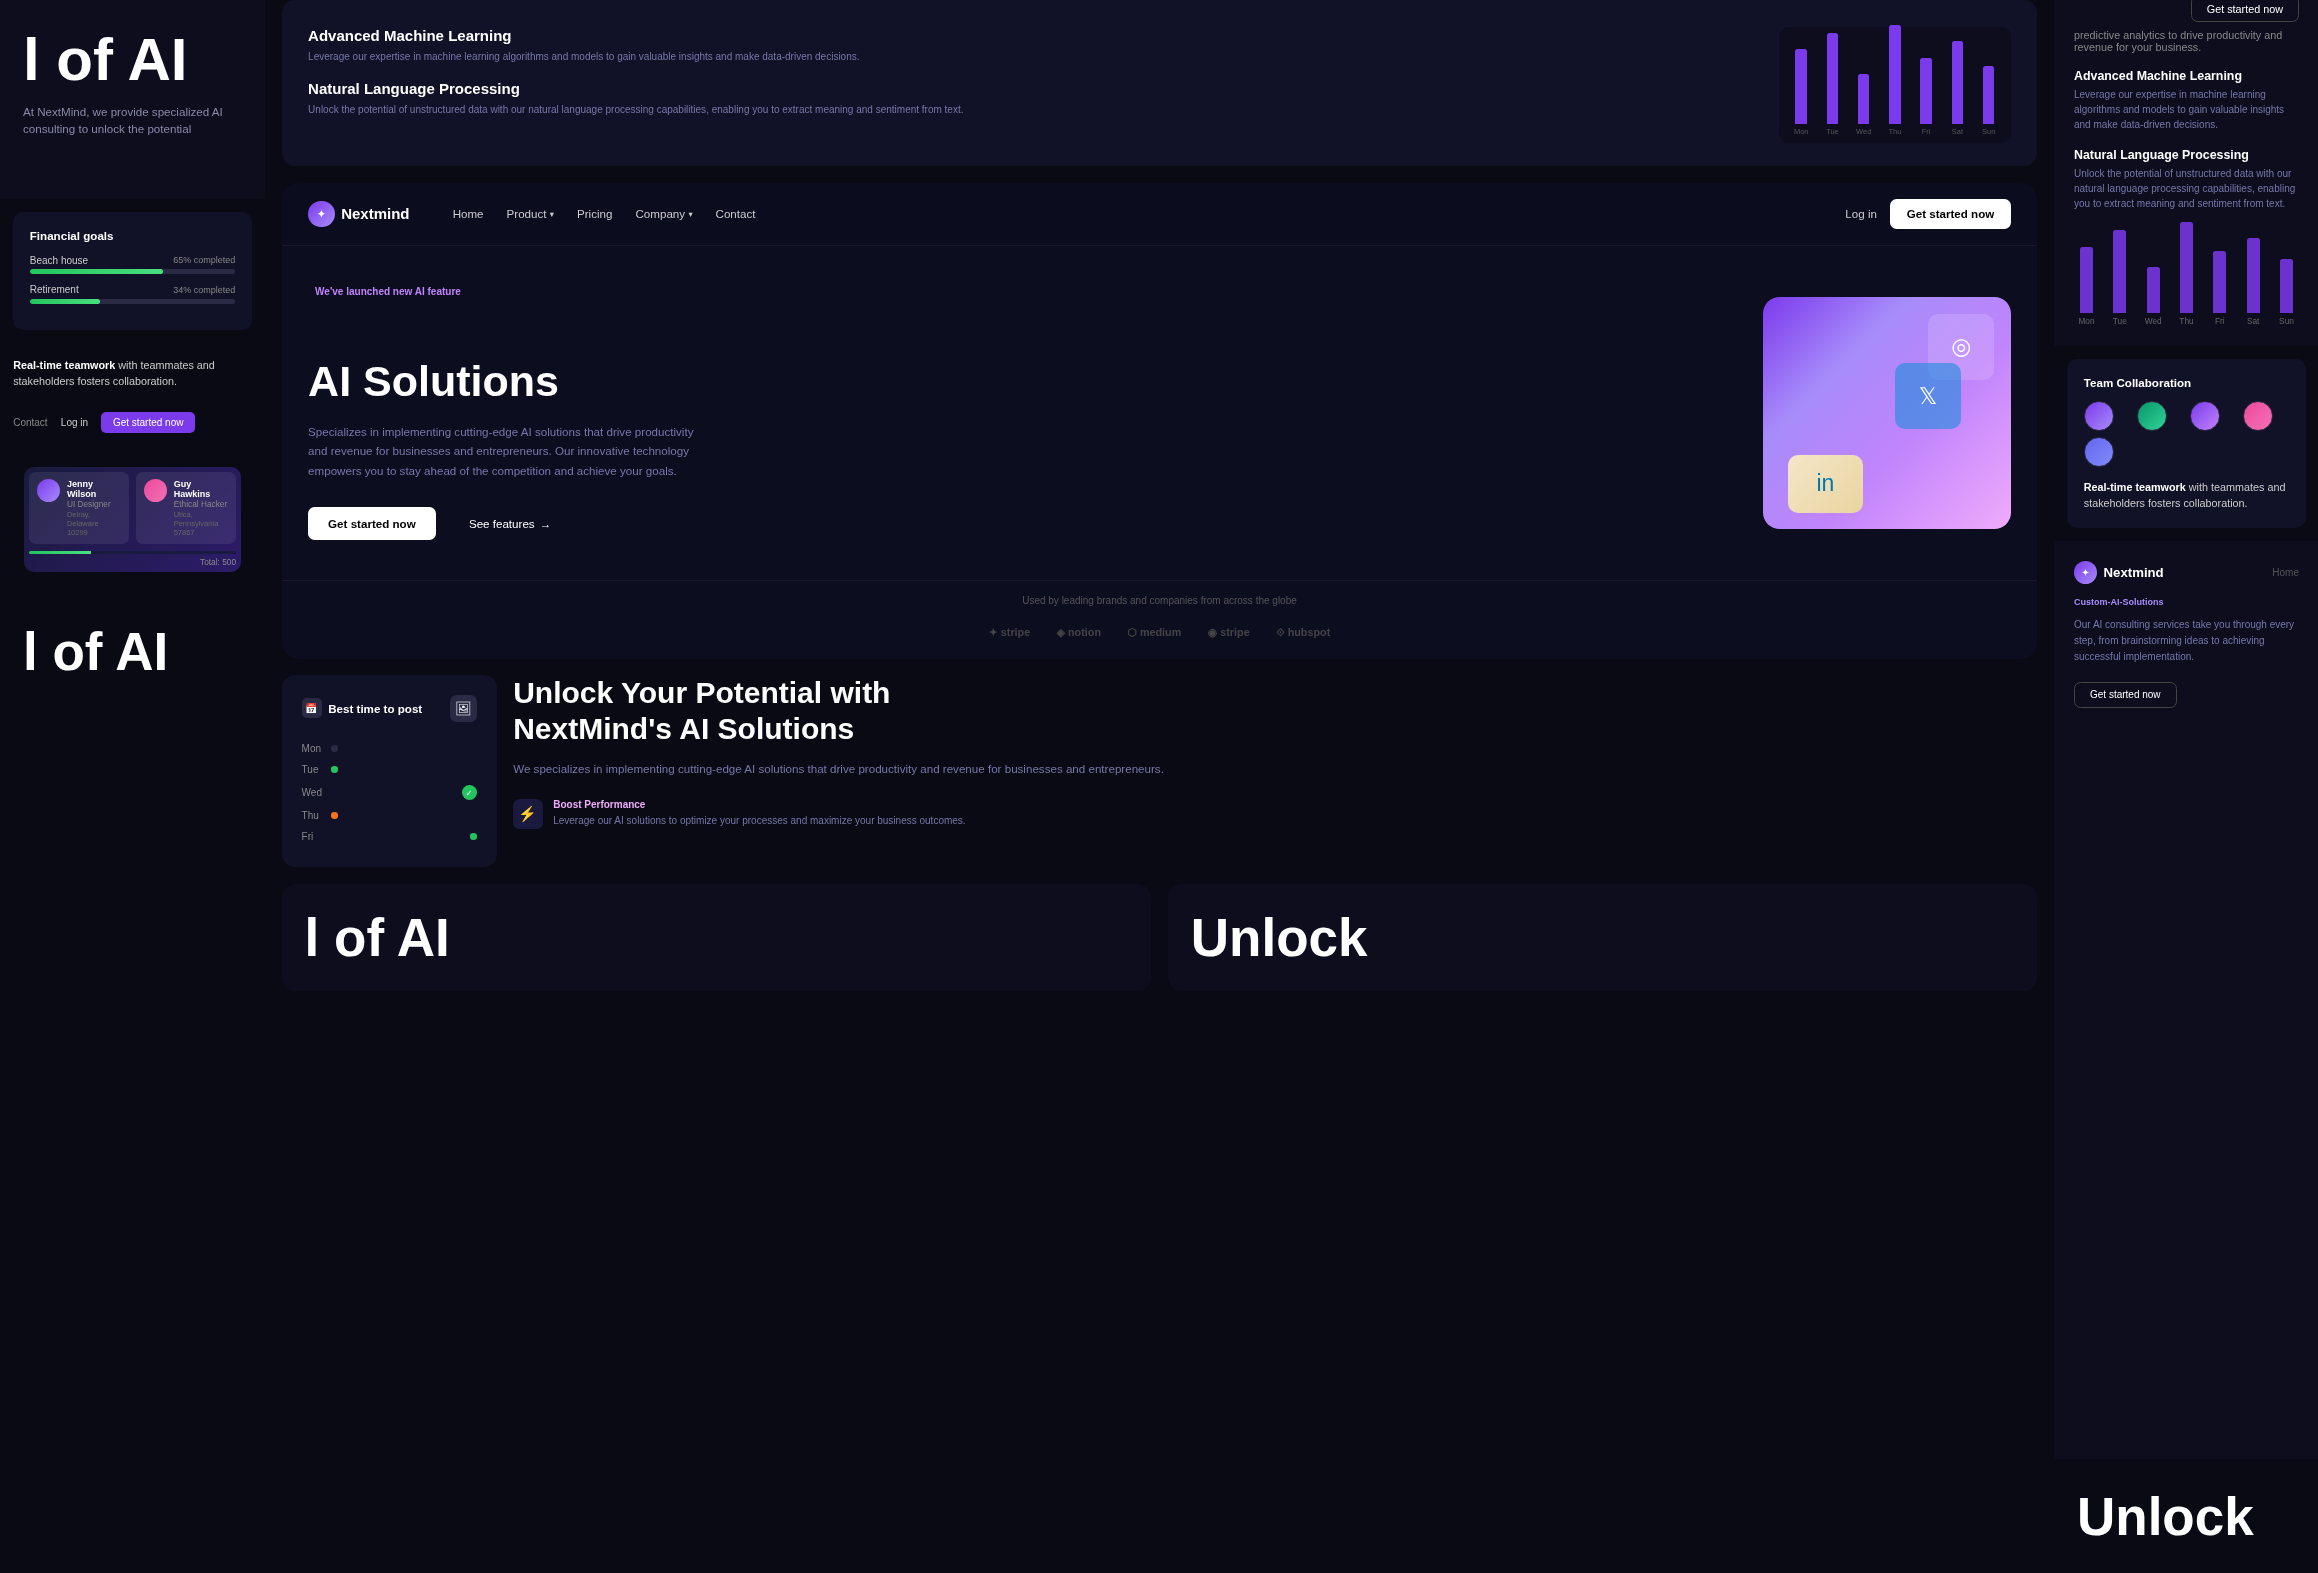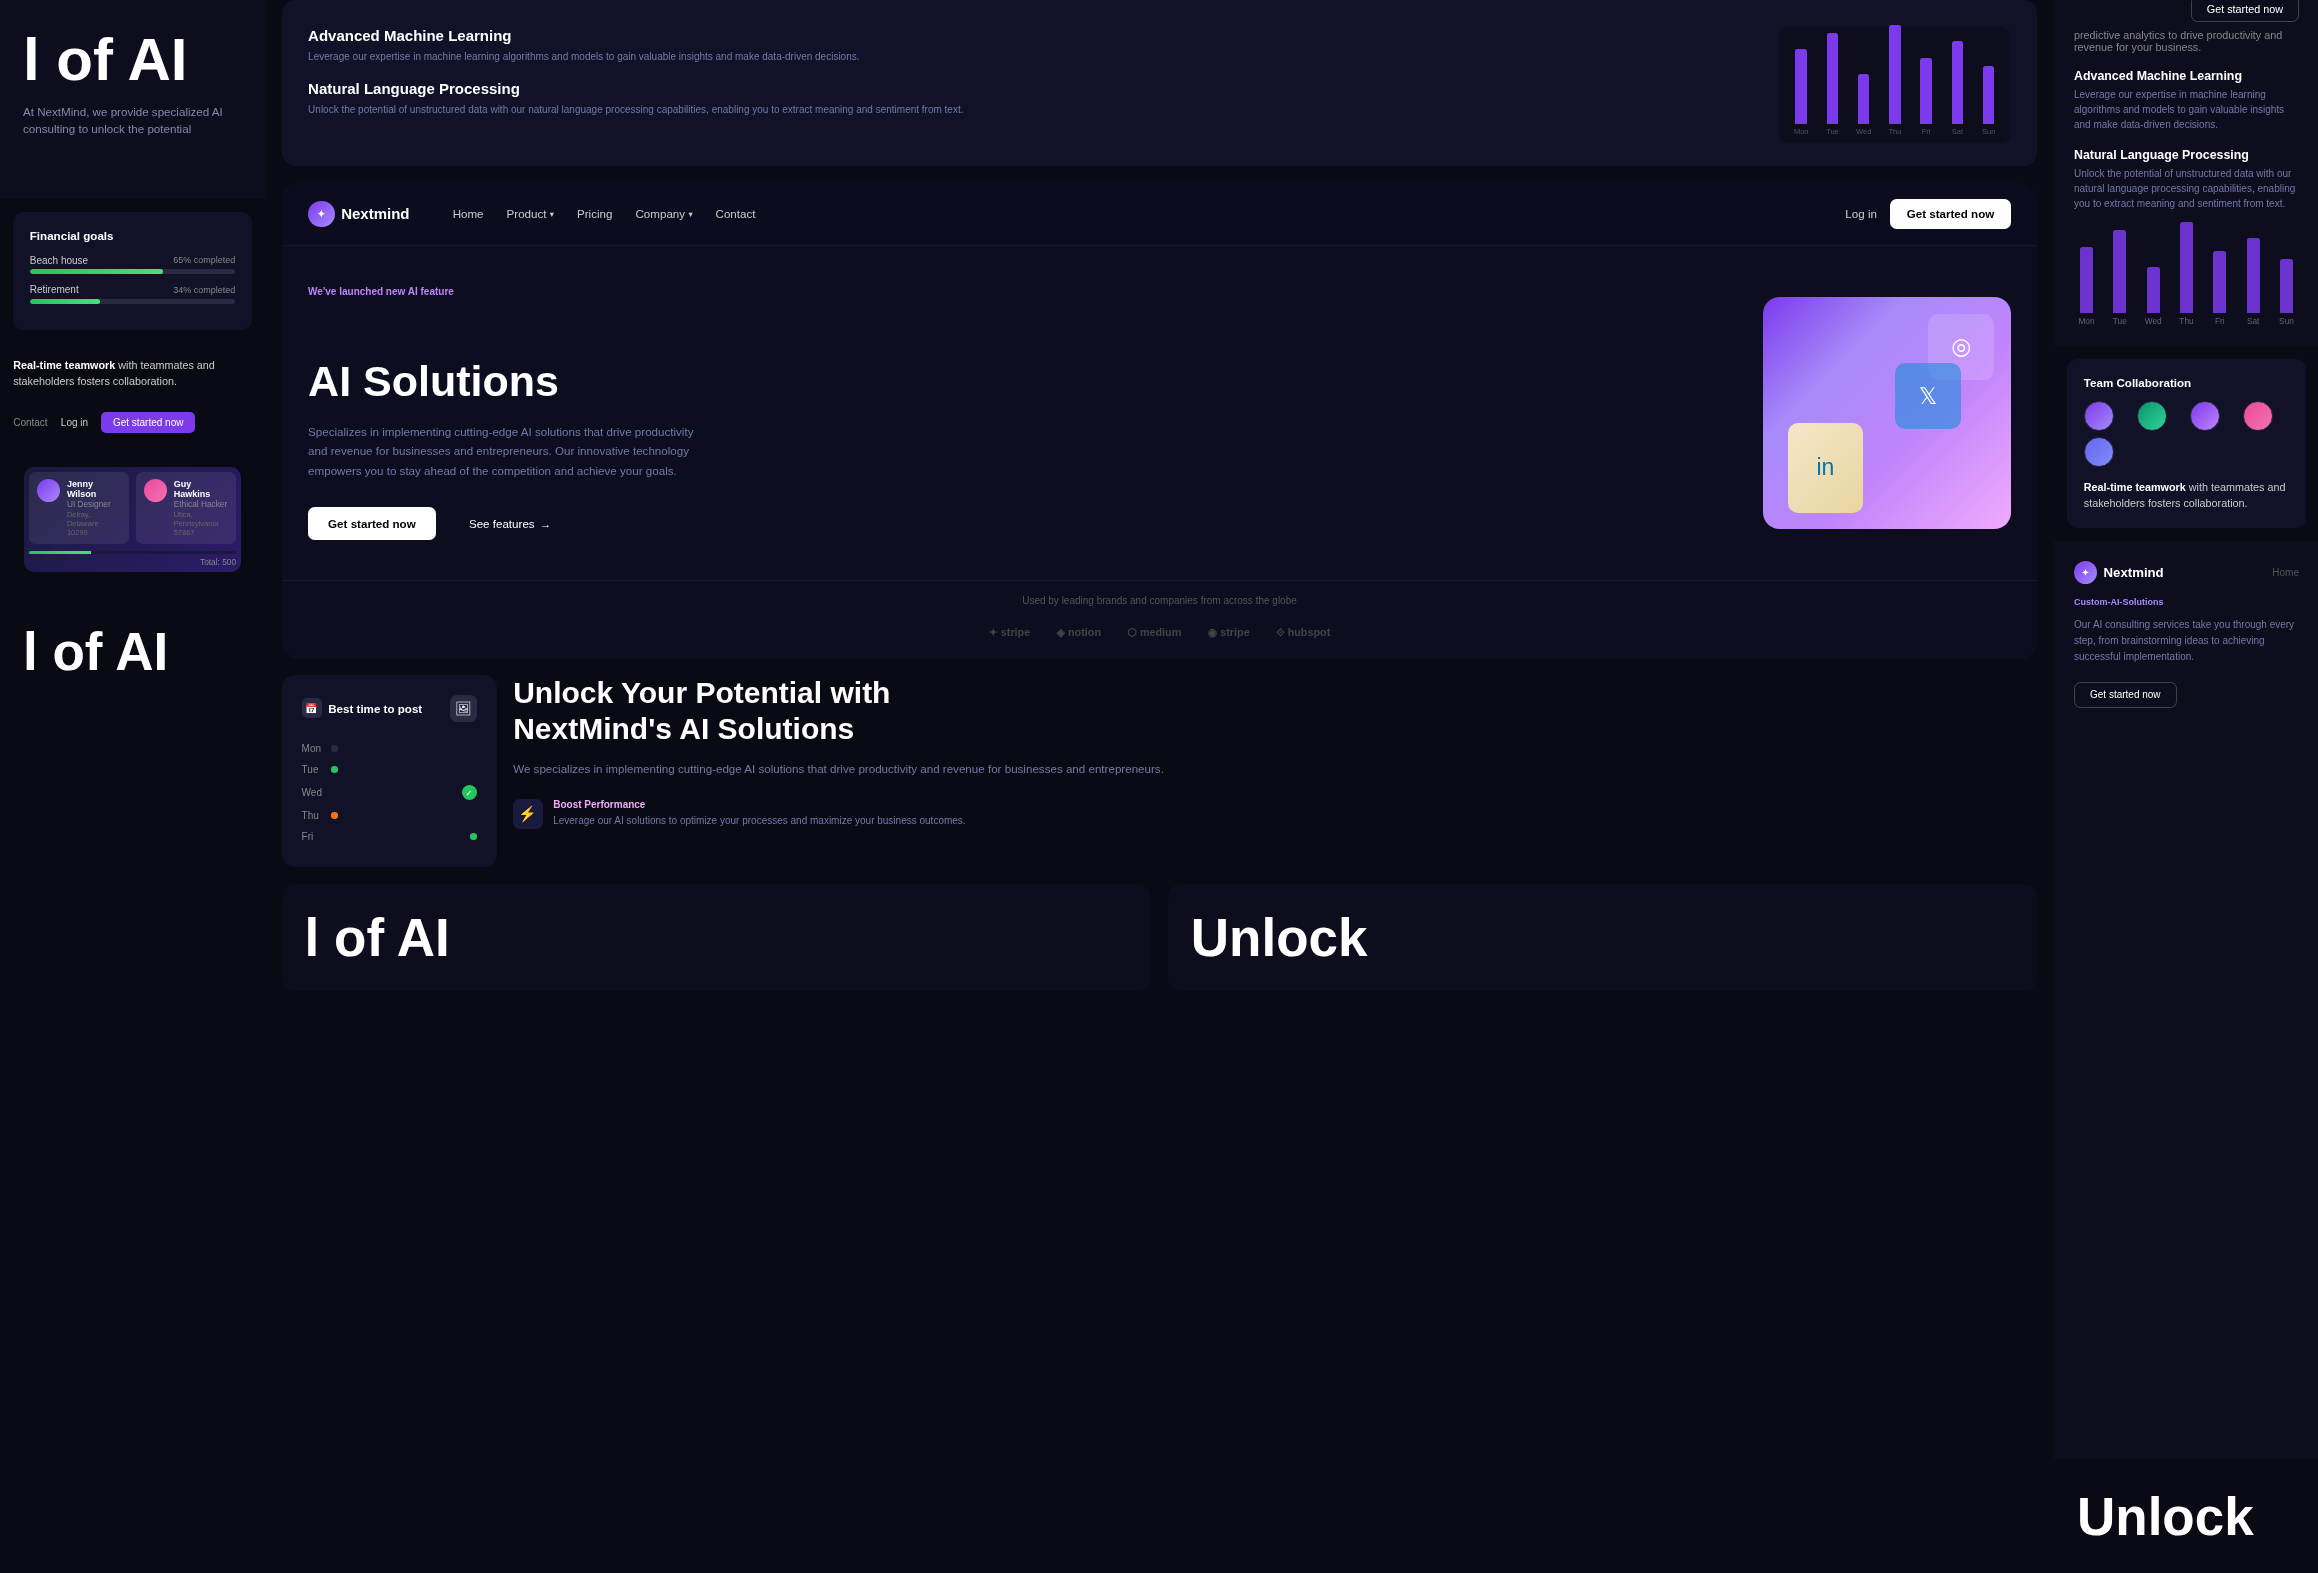--- a/index.html
+++ b/index.html
@@ -487,20 +487,21 @@
       align-items: center;
     }
 
     .hero-left { flex: 1; }
 
     .hero-badge {
       font-size: 10px;
       color: #c084fc;
       font-weight: 600;
       margin-bottom: 13.2px;
+      margin-left: 7px;
     }
 
     .hero-main-title {
       font-size: 43px;
       font-weight: 900;
       color: #fff;
       line-height: 1.1;
       margin-bottom: 16.6px;
     }
 
@@ -572,21 +573,21 @@
     .sc-twitter {
       width: 66px;
       height: 66px;
       background: rgba(30,140,220,0.6);
       top: 66px;
       right: 50px;
     }
 
     .sc-linkedin {
       width: 75px;
-      height: 90px;
+      height: 58px;
       background: linear-gradient(135deg, #f5e6c8, #e8d5a0);
       bottom: 16.6px;
       left: 25px;
       align-items: center;
     }
 
     .social-icon {
       font-size: 23px;
       color: #fff;
     }

